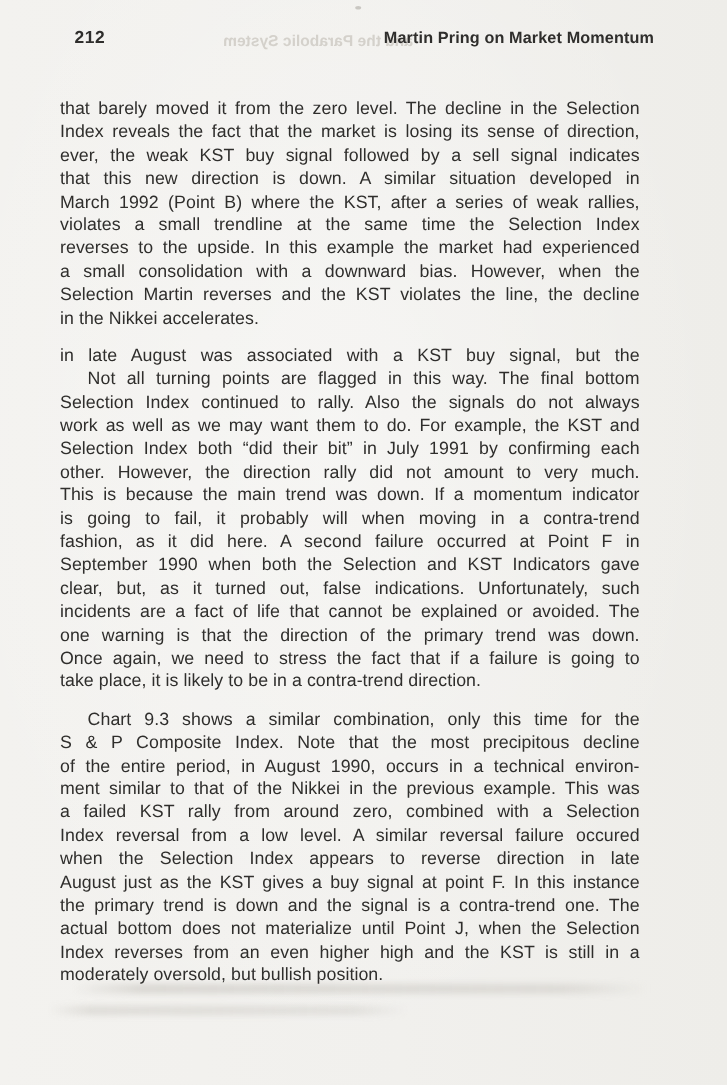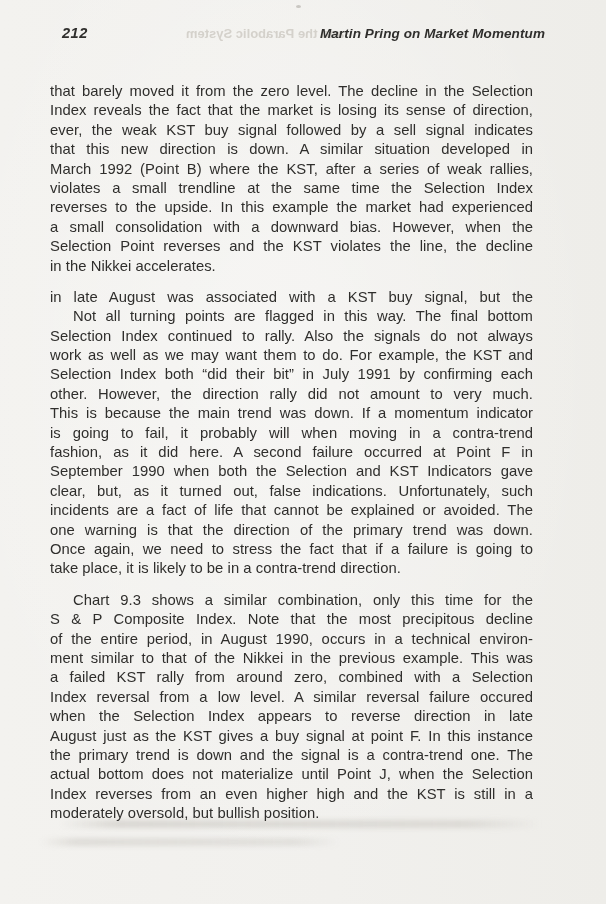--- a/index.html
+++ b/index.html
@@ -21,24 +21,23 @@
 
   
   .page-header {
     position: absolute;
     top: 24px;
     left: 38px;
     width: 507px;
     height: 18px;
     display: flex;
     justify-content: space-between;
-    align-items: center;
+    align-items: flex-start;
     font-weight: bold;
     z-index: 2;
-    font-style: italic;
   }
   .page-number {
     font-size: 14.5px;
     letter-spacing: 0.5px;
     padding-left: 24px;
   }
   .running-title {
     font-size: 13.5px;
     letter-spacing: 0.1px;
   }
@@ -122,21 +121,21 @@
 
   <div class="para">
     <div class="line">that barely moved it from the zero level. The decline in the Selection</div>
     <div class="line">Index reveals the fact that the market is losing its sense of direction,</div>
     <div class="line">ever, the weak KST buy signal followed by a sell signal indicates</div>
     <div class="line">that this new direction is down. A similar situation developed in</div>
     <div class="line">March 1992 (Point B) where the KST, after a series of weak rallies,</div>
     <div class="line">violates a small trendline at the same time the Selection Index</div>
     <div class="line">reverses to the upside. In this example the market had experienced</div>
     <div class="line">a small consolidation with a downward bias. However, when the</div>
-    <div class="line">Selection Point reverses and the KST violates the line, the decline</div>
+    <div class="line">Selection Martin reverses and the KST violates the line, the decline</div>
     <div class="line last">in the Nikkei accelerates.</div>
   </div>
 
   <div class="para">
     <div class="line">in late August was associated with a KST buy signal, but the</div>
     <div class="line first">Not all turning points are flagged in this way. The final bottom</div>
     <div class="line">Selection Index continued to rally. Also the signals do not always</div>
     <div class="line">work as well as we may want them to do. For example, the KST and</div>
     <div class="line">Selection Index both “did their bit” in July 1991 by confirming each</div>
     <div class="line">other. However, the direction rally did not amount to very much.</div>

